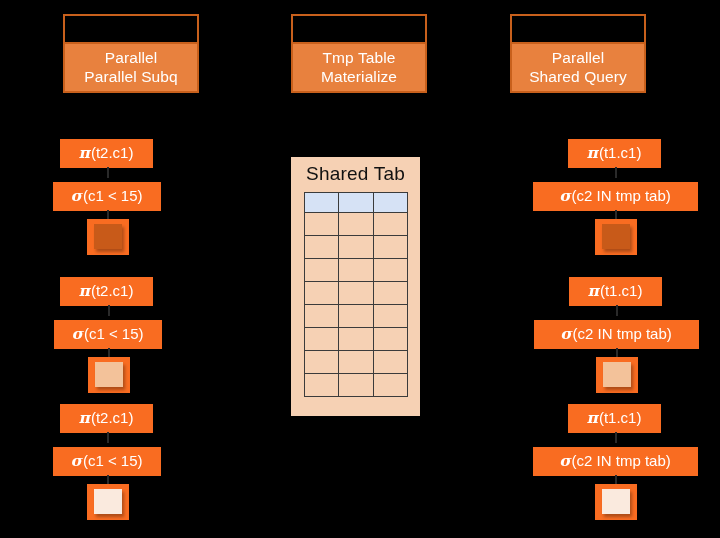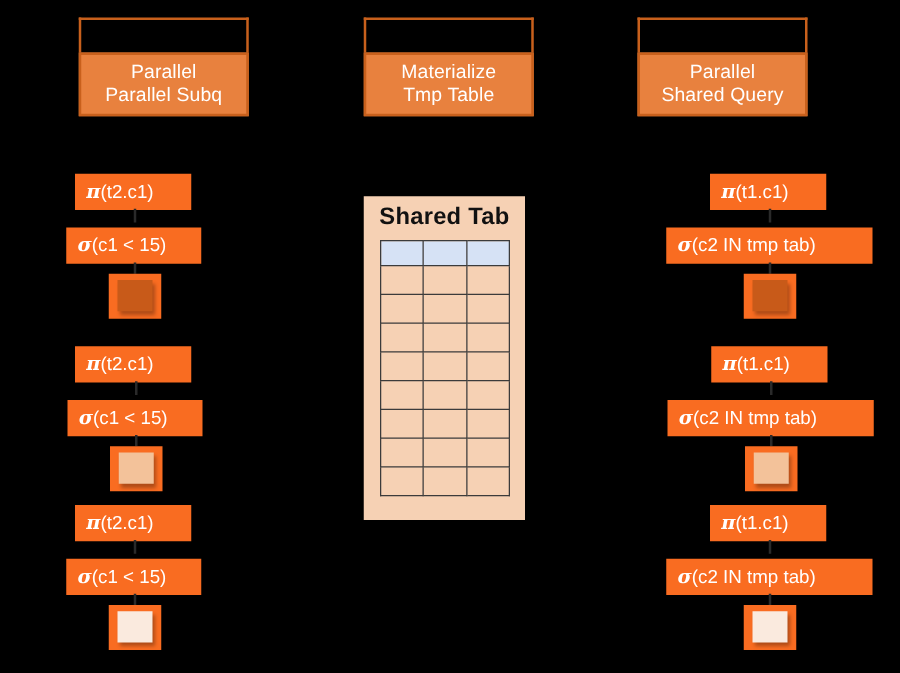--- a/index.html
+++ b/index.html
@@ -48,20 +48,21 @@
   }
   .phase-label .ln { display: block; white-space: nowrap; }
 
   
   .op {
     position: absolute;
     background: #F96C21;
     color: #FFFFFF;
     font-size: 15px;
     line-height: 1;
+    text-align: center;
     padding: 6px 9px 7px 9px;
     box-sizing: border-box;
     white-space: nowrap;
   }
   .op .gl {
     font-family: "DejaVu Serif", serif;
     font-weight: bold;
     font-style: italic;
     font-size: 15.5px;
   }
@@ -97,21 +98,20 @@
     background: #F6D1B4;
     box-sizing: border-box;
   }
   #shared-title {
     text-align: center;
     color: #111111;
     font-size: 19px;
     line-height: 1;
     padding-top: 7px;
     letter-spacing: 0.2px;
-    font-weight: bold;
   }
   #shared-grid {
     position: absolute;
     border-collapse: collapse;
     table-layout: fixed;
   }
   #shared-grid td {
     border: 1.6px solid #3b3b3b;
     padding: 0;
   }
@@ -127,22 +127,22 @@
     <div class="phase-top"></div>
     <div class="phase-label">
       <span class="ln">Parallel</span>
       <span class="ln">Parallel Subq</span>
     </div>
   </div>
 
   <div class="phase-card" id="phase-1" style="left:277px; top:14px;">
     <div class="phase-top"></div>
     <div class="phase-label">
+      <span class="ln">Tmp Table</span>
       <span class="ln">Materialize</span>
-      <span class="ln">Tmp Table</span>
     </div>
   </div>
 
   <div class="phase-card" id="phase-2" style="left:496px; top:14px;">
     <div class="phase-top"></div>
     <div class="phase-label">
       <span class="ln">Parallel</span>
       <span class="ln">Shared Query</span>
     </div>
   </div>

